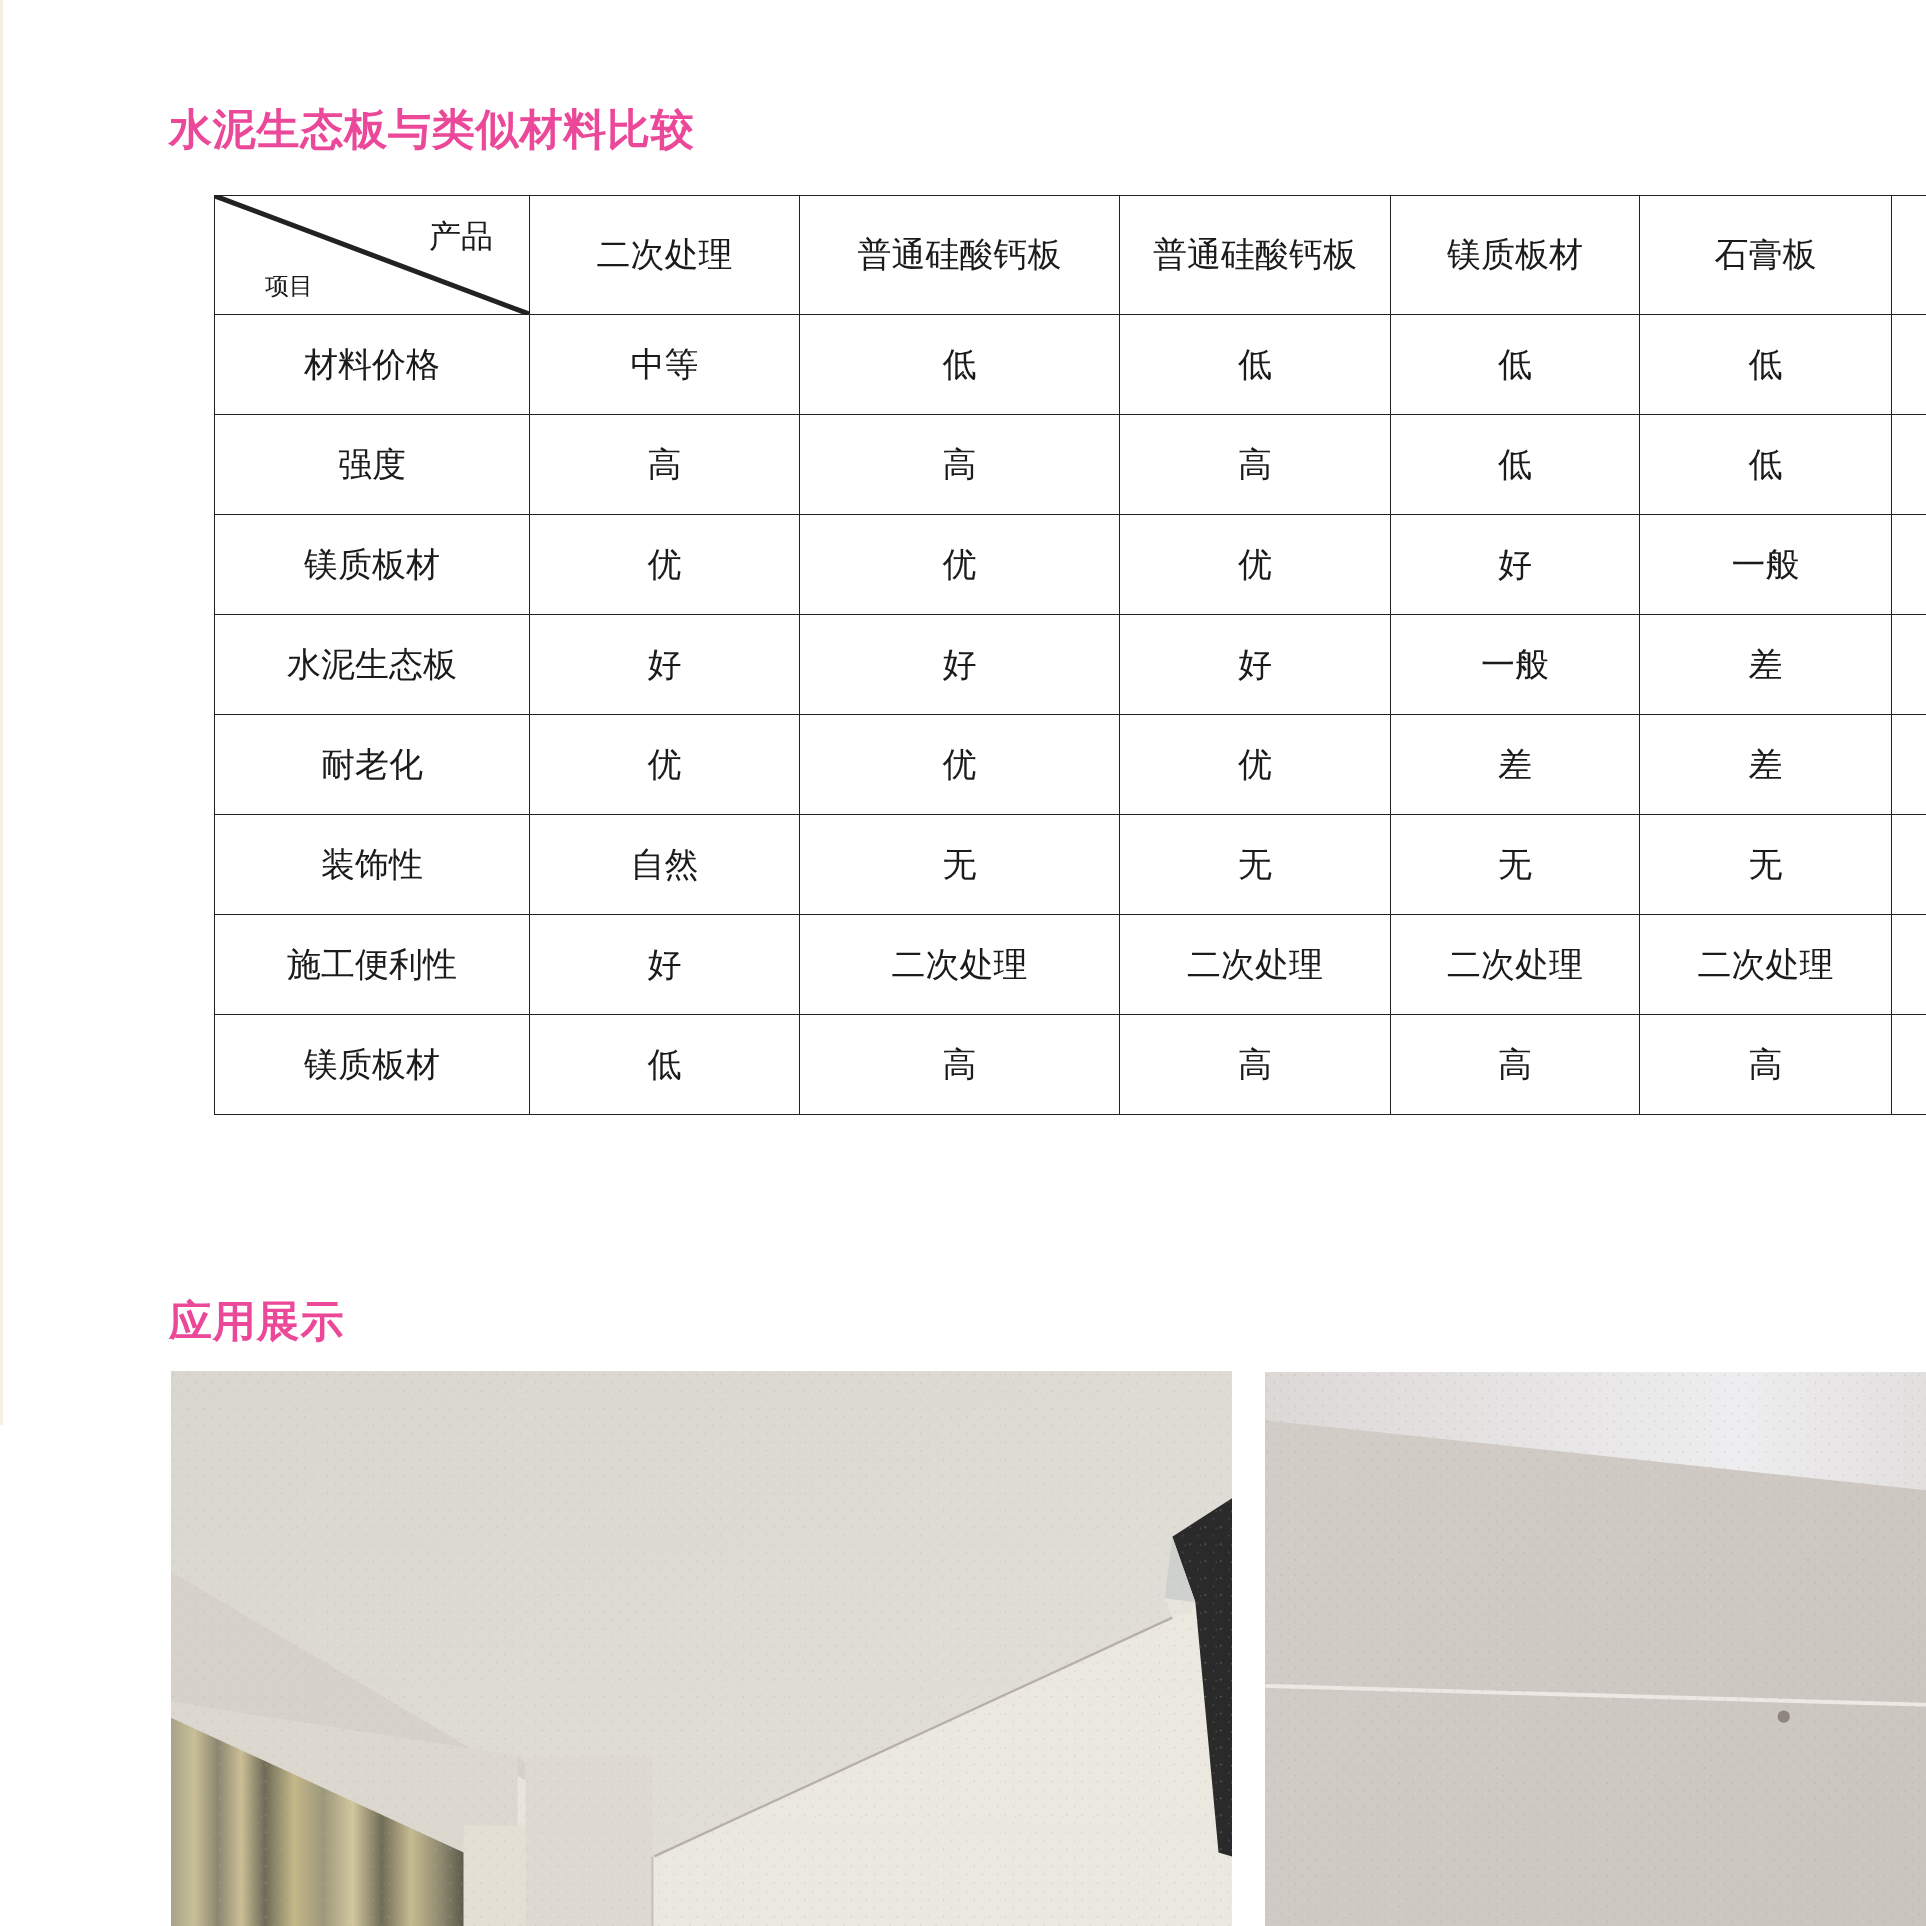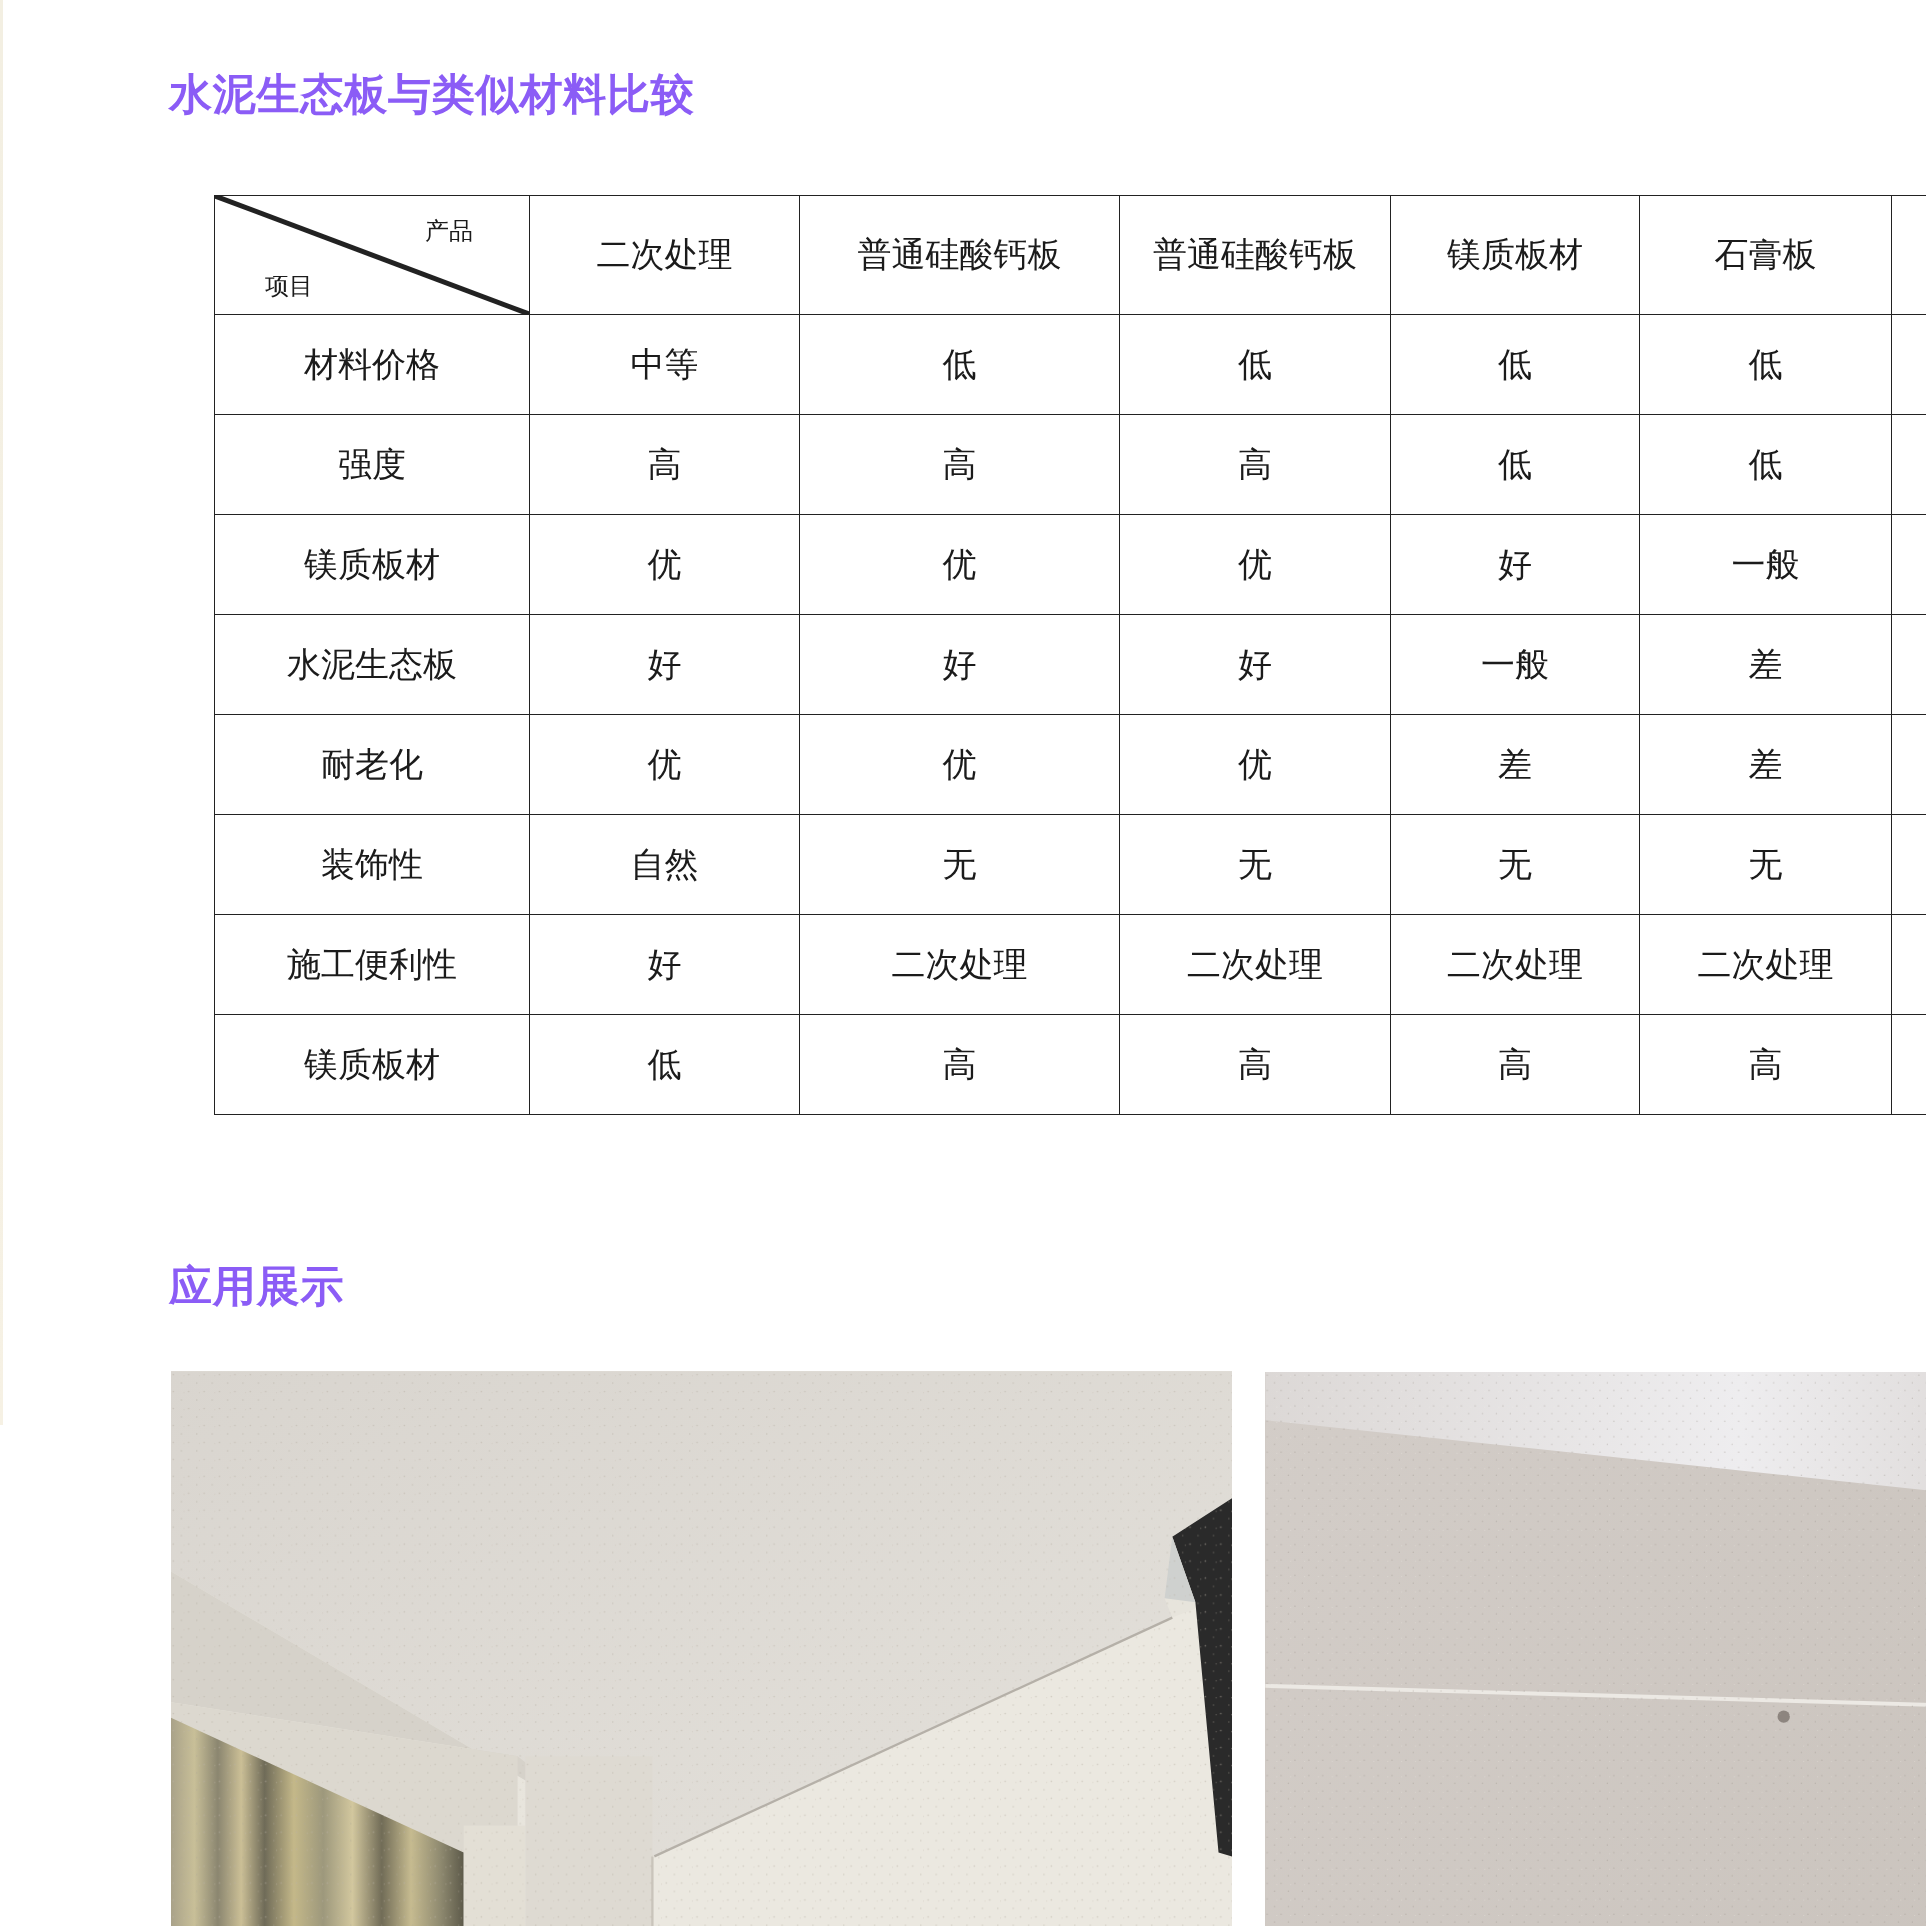--- a/index.html
+++ b/index.html
@@ -1,35 +1,35 @@
 <!DOCTYPE html>
 <html style="font-size:6.2px"><head>
 <meta charset="utf-8">
 <style>
   html, body { margin:0; padding:0; background:#ffffff; }
   body { width:2422px; height:3038px; position:relative; overflow:hidden;
          font-family:"DejaVu Sans", "Liberation Sans", sans-serif; color:#1a1a1a; }
   .left-edge { position:absolute; left:0; top:0; width:3.1px; height:1425px;
                background:linear-gradient(#f3efe2,#f6f1e4); }
   .section-title { position:absolute; left:169px; font-size:43px; font-weight:bold;
-                   letter-spacing:0.8px; line-height:1; color:#8b5cf6; }
+                   letter-spacing:0.8px; line-height:1; color:#ec4899;margin-top:35px; }
   #title-compare { top:73px; }
   #title-apply { top:1265px; }
 
   table.compare { position:absolute; left:214px; top:195px; border-collapse:collapse;
                   table-layout:fixed; width:1943px; }
   table.compare td, table.compare th { border:1.9px solid #222; text-align:center; vertical-align:middle;
       font-size:34px; font-weight:normal; color:#1b1b1b; padding:0; overflow:hidden; }
   table.compare tr.hdr { height:119px; }
   table.compare tr.row { height:100px; }
   th.diag { position:relative; background:
       linear-gradient(to top right, transparent calc(50% - 1.2px), #222 calc(50% - 1.2px), #222 calc(50% + 1.2px), transparent calc(50% + 1.2px)); }
   th.diag { background:none; }
   th.diag svg { position:absolute; left:0; top:0; width:100%; height:100%; }
-  th.diag .top-label { position:absolute; right:56px; top:18.5px; font-size:24px; }
+  th.diag .top-label { position:absolute; right:36px; top:18.5px; font-size:32px; }
   th.diag .bottom-label { position:absolute; left:50px; bottom:11.6px; font-size:24px; }
 
   .photo { position:absolute; overflow:hidden; }
   #photo-left { left:171px; top:1371px; width:1061px; height:1456px; background:#e9e6de; }
   #photo-right { left:1265px; top:1372px; width:950px; height:1455px; background:#cdc6bf; }
 </style>
 </head>
 <body>
 
 <div class="left-edge"></div>

